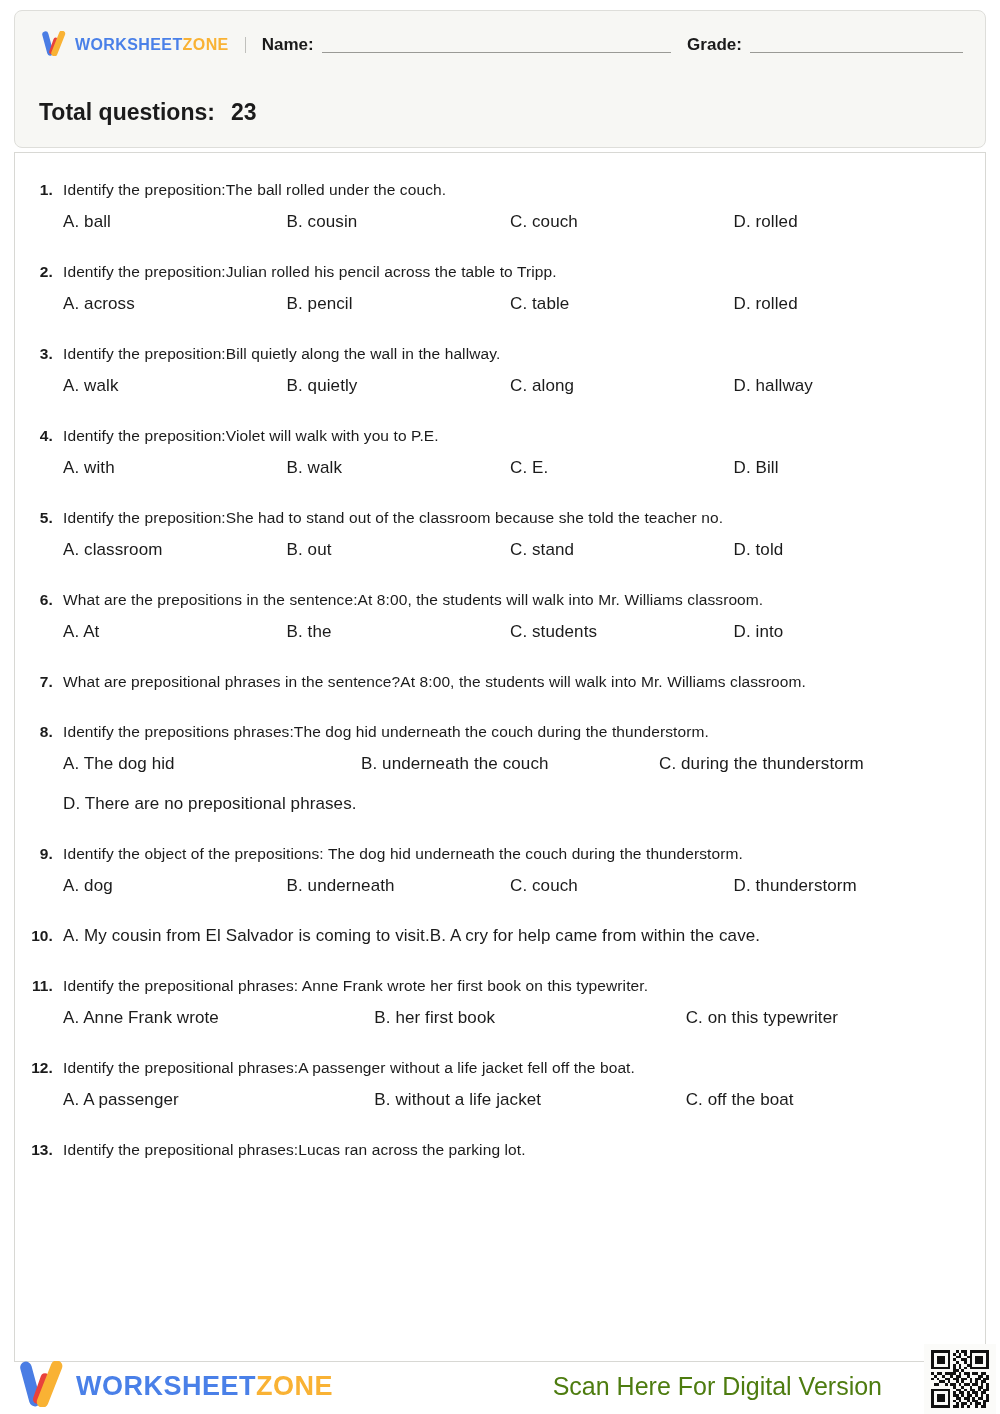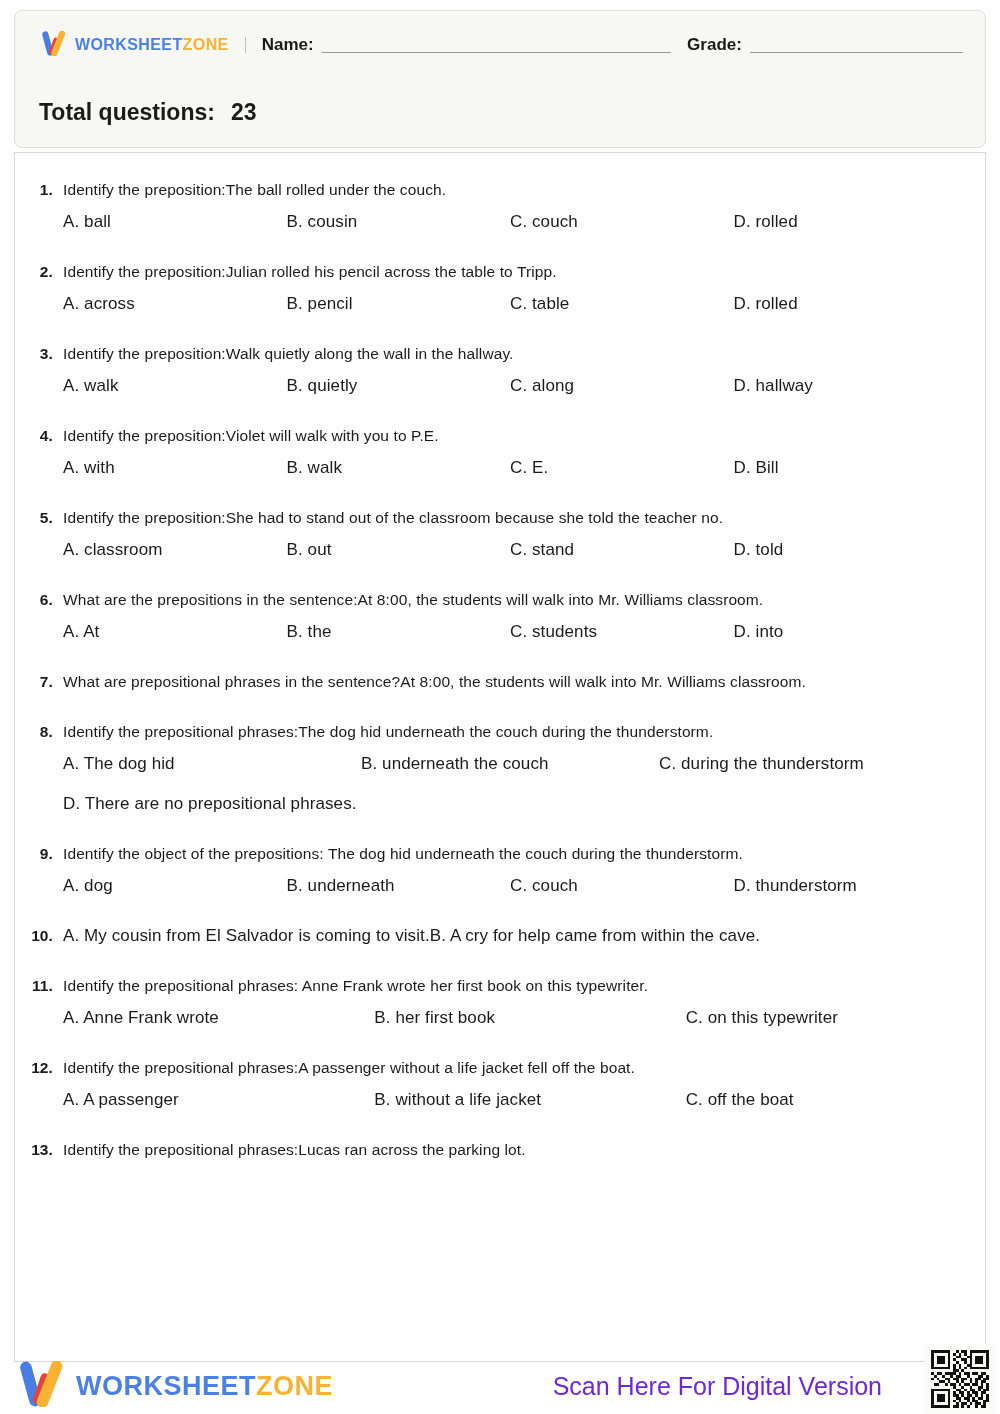--- a/index.html
+++ b/index.html
@@ -30,21 +30,21 @@
   .q-num{position:absolute;left:-36px;width:26px;text-align:right;font-weight:bold;}
   .opts{display:grid;margin-top:12px;row-gap:20px;font-size:17px;line-height:20px;letter-spacing:.1px;}
   .cols-4{grid-template-columns:repeat(4,1fr);}
   .cols-3{grid-template-columns:repeat(3,1fr);gap:40px;}
   .cols-2{grid-template-columns:repeat(3,1fr);}
   .opt{white-space:nowrap;}
 
   
   .footer{position:absolute;left:14px;right:14px;bottom:4px;height:48px;display:flex;align-items:center;}
   .f-brand-text{font-size:27px;font-weight:bold;letter-spacing:.5px;margin-left:10px;white-space:nowrap;}
-  .scan-text{margin-left:auto;margin-right:104px;font-size:25px;color:#6d28d9;white-space:nowrap;}
+  .scan-text{margin-left:auto;margin-right:104px;font-size:25px;color:#4d7c0f;white-space:nowrap;}
   .qr-wrap{position:absolute;right:4px;bottom:0;width:72px;height:70px;background:#fbfbf9;
            display:flex;align-items:center;justify-content:center;z-index:3;}
   .qr-wrap svg{width:58px;height:58px;display:block;}
 </style>
 </head>
 <body>
 
 <div class="page">
 
   <div class="header-card">
@@ -94,21 +94,21 @@
           <span class="opt">A. across</span>
           <span class="opt">B. pencil</span>
           <span class="opt">C. table</span>
           <span class="opt">D. rolled</span>
         </div>
     </div>
 
     <div class="question">
       <div class="q-line">
         <span class="q-num">3.</span>
-        <span class="q-text">Identify the preposition:Walk quietly along the wall in the hallway.</span>
+        <span class="q-text">Identify the preposition:Bill quietly along the wall in the hallway.</span>
       </div>
       <div class="opts cols-4">
           <span class="opt">A. walk</span>
           <span class="opt">B. quietly</span>
           <span class="opt">C. along</span>
           <span class="opt">D. hallway</span>
         </div>
     </div>
 
     <div class="question">
@@ -153,21 +153,21 @@
     <div class="question">
       <div class="q-line">
         <span class="q-num">7.</span>
         <span class="q-text">What are prepositional phrases in the sentence?At 8:00, the students will walk into Mr. Williams classroom.</span>
       </div>
     </div>
 
     <div class="question">
       <div class="q-line">
         <span class="q-num">8.</span>
-        <span class="q-text">Identify the prepositional phrases:The dog hid underneath the couch during the thunderstorm.</span>
+        <span class="q-text">Identify the prepositions phrases:The dog hid underneath the couch during the thunderstorm.</span>
       </div>
       <div class="opts cols-2">
           <span class="opt">A. The dog hid</span>
           <span class="opt">B. underneath the couch</span>
           <span class="opt">C. during the thunderstorm</span>
           <span class="opt">D. There are no prepositional phrases.</span>
         </div>
     </div>
 
     <div class="question">

